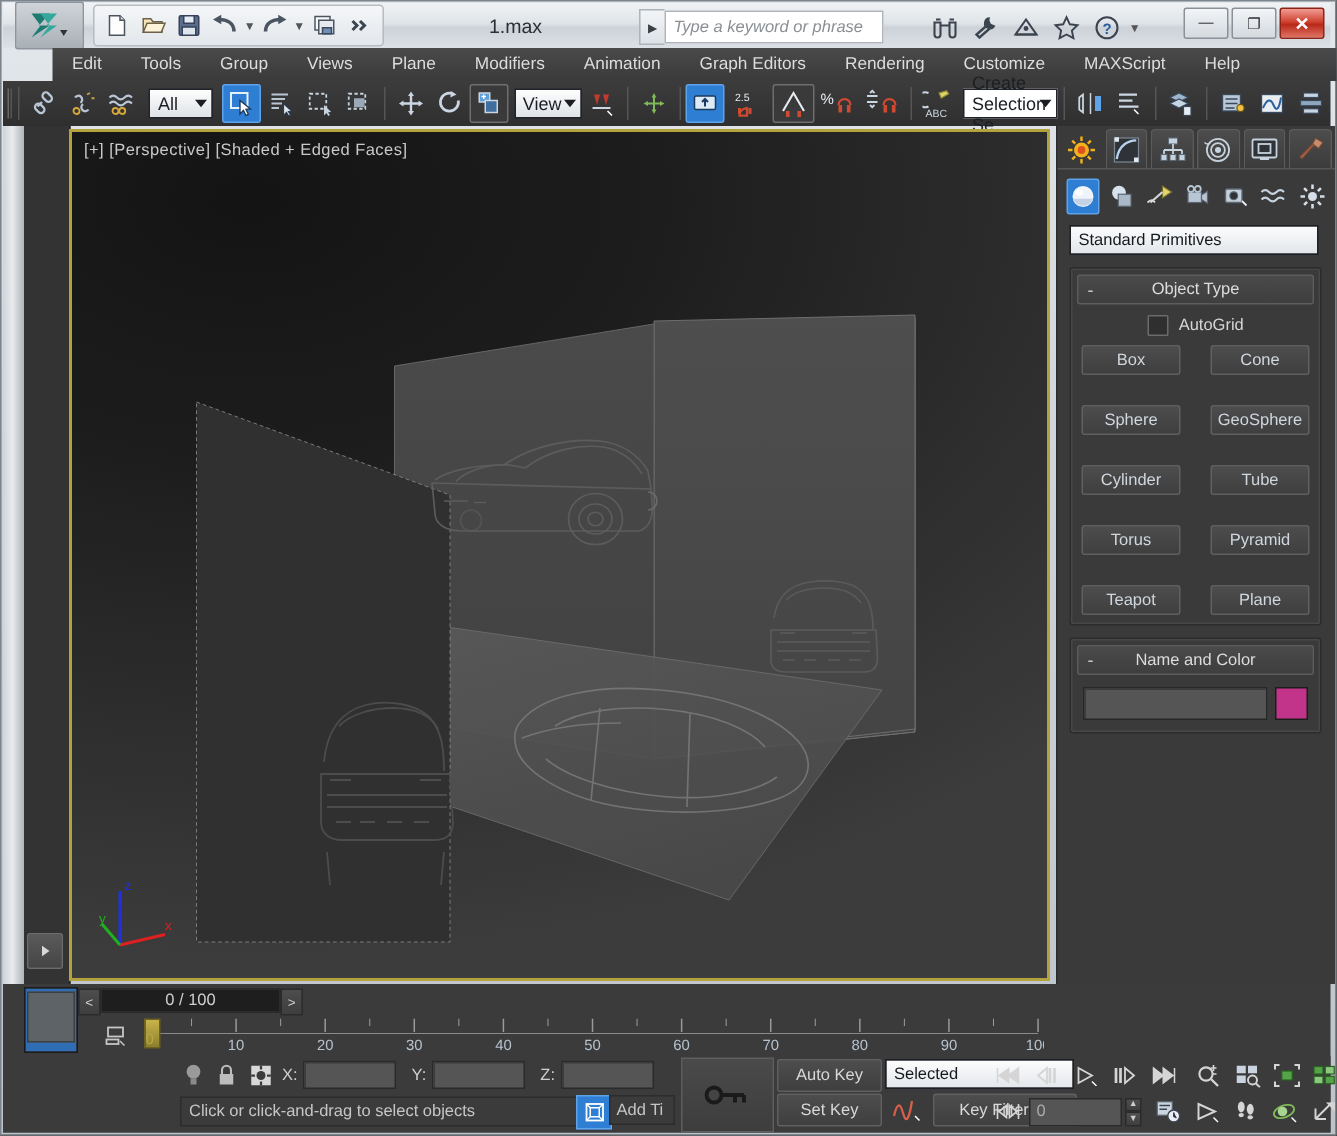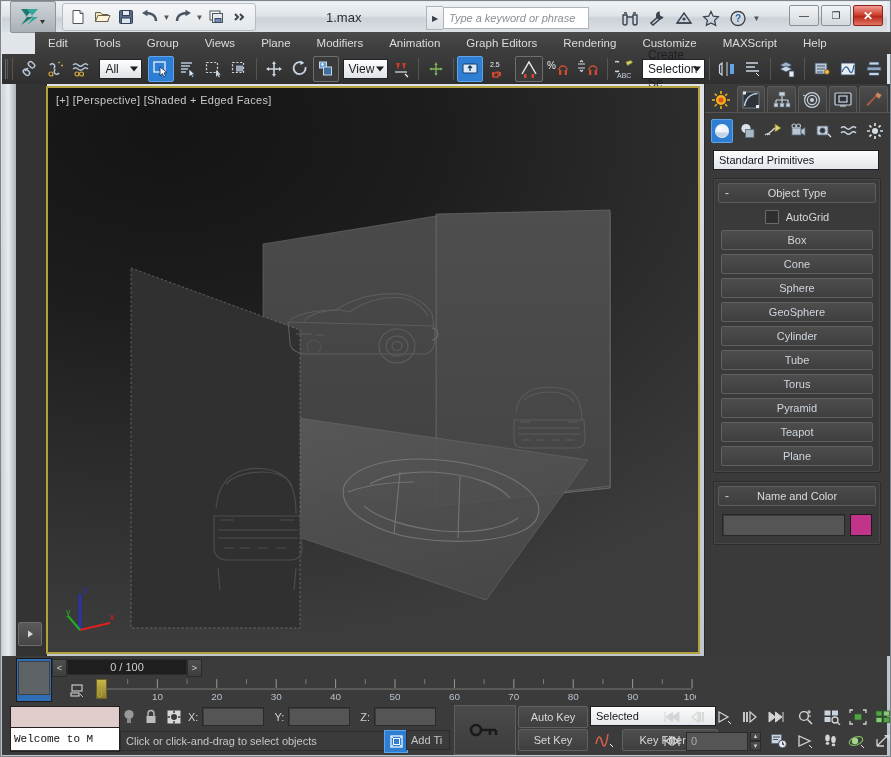--- a/index.html
+++ b/index.html
@@ -119,21 +119,21 @@
            box-shadow:inset 0 0 0 1px #474747;}
   .rhead{height:18px;margin:4px 4px 0 4px;
          background:linear-gradient(180deg,#4a4a4a,#3e3e3e);
          border:1px solid #5c5c5c;border-radius:2px;
          display:flex;align-items:center;justify-content:center;position:relative;
          color:#dcdcdc;font-size:11px;}
   .rhead .minus{position:absolute;left:6px;top:50%;transform:translateY(-50%);
                 color:#cfcfcf;font-size:12px;line-height:1;}
   .autogrid{display:flex;align-items:center;justify-content:center;gap:7px;margin-top:7px;}
   .chk{width:12px;height:12px;background:#2f2f2f;border:1px solid #6b6b6b;border-radius:1px;}
-  .btngrid{display:grid;grid-template-columns:1fr;gap:4px;padding:6px 7px 0 7px;}
+  .btngrid{display:grid;grid-template-columns:1fr 1fr;gap:20px;padding:6px 7px 0 7px;}
   .objbtn{height:18px;background:linear-gradient(180deg,#4d4d4d,#3f3f3f);
           border:1px solid #606060;border-radius:2px;color:#cfd6dd;font-size:11px;
           display:flex;align-items:center;justify-content:center;}
   .namerow{display:flex;align-items:center;gap:5px;padding:8px 8px 2px 8px;}
   .namefield{flex:1;height:20px;background:#555555;border:1px solid #272727;
              box-shadow:inset 1px 1px 0 #3b3b3b;}
   .swatch{width:20px;height:20px;background:#c2348a;border:1px solid #1c1c1c;}
 
   
   .bot{position:absolute;left:2px;top:656px;width:885px;height:99px;background:#3b3b3b;}
@@ -820,24 +820,20 @@
           <text x="542" y="22" fill="#b6c2ce" font-size="10" text-anchor="middle" font-family="Liberation Sans, sans-serif">90</text>
           <text x="602" y="22" fill="#b6c2ce" font-size="10" text-anchor="middle" font-family="Liberation Sans, sans-serif">100</text>
           <line x1="2" x2="602" y1="11" y2="11" stroke="#8a8a8a" stroke-width="0.8"></line>
         </svg>
     <div class="tb-key"></div>
     <div style="position:absolute;left:45px;top:10px;color:#b9a845;font-size:10px;">0</div>
   </div>
 
   <div class="statusband">
 
-    <div class="mxlistener">
-      <div class="mx-pink"></div>
-      <div class="mx-white">Welcome to M</div>
-    </div>
 
     <div class="xyzrow">
       <span style="width:18px;display:flex;justify-content:center;">
         <svg width="14" height="18" viewBox="0 0 14 18">
           <circle cx="7" cy="6.5" r="4.6" fill="#9a9a9a"></circle>
           <rect x="5" y="11" width="4" height="4" fill="#8a8a8a"></rect>
         </svg>
       </span>
       <span style="width:18px;display:flex;justify-content:center;">
         <svg width="14" height="18" viewBox="0 0 14 18">

